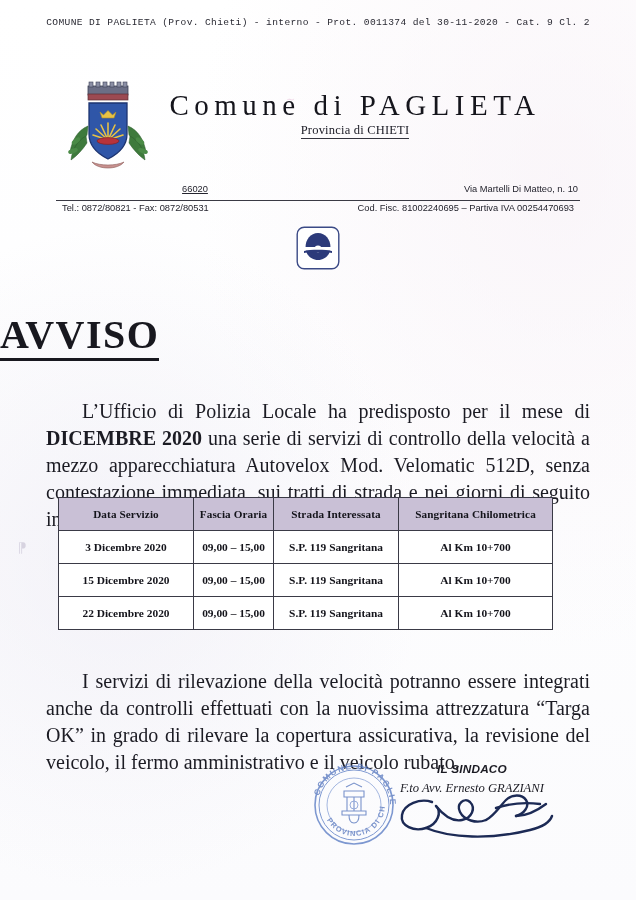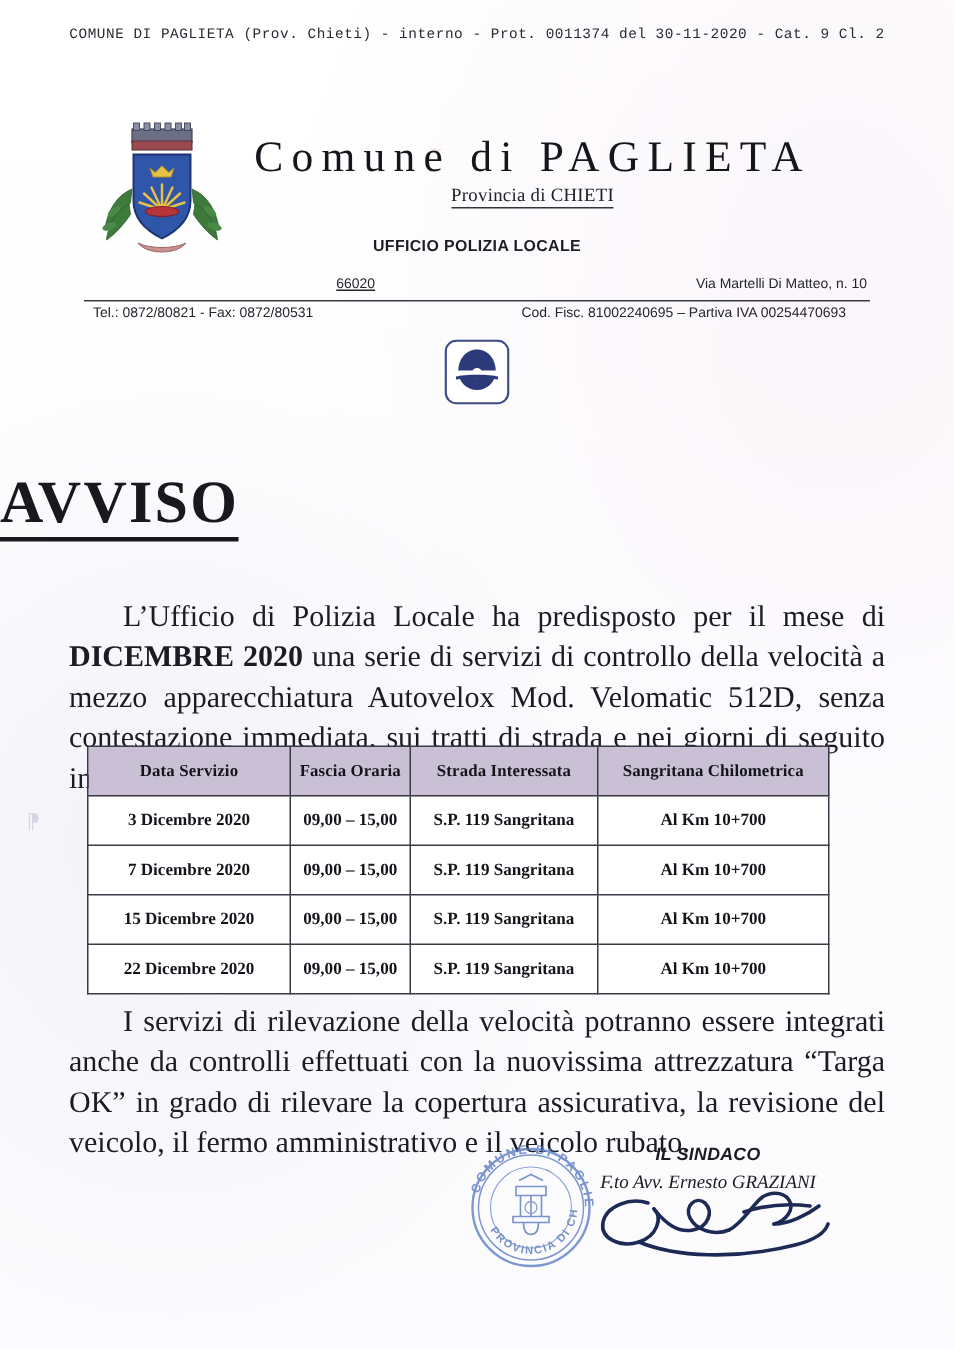--- a/index.html
+++ b/index.html
@@ -102,21 +102,21 @@
     height: 36px;
     font-family: "Liberation Sans", sans-serif;
     font-size: 9.3px;
     color: #24242e;
   }
   .cap {
     position: absolute;
     left: 140px;
     top: 0px;
     width: 110px;
-    text-align: right;
+    text-align: center;
     text-decoration: underline;
   }
   .address {
     position: absolute;
     right: 58px;
     top: 0px;
     text-align: right;
     white-space: nowrap;
   }
   .rule {
@@ -128,21 +128,21 @@
     background: #3a3a44;
   }
   .tel {
     position: absolute;
     left: 62px;
     top: 19px;
     white-space: nowrap;
   }
   .fisc {
     position: absolute;
-    right: 72px;
+    right: 62px;
     top: 19px;
     text-align: left;
     white-space: nowrap;
   }
 
   
   .badge-logo {
     position: absolute;
     top: 226px;
     left: 50%;
@@ -323,21 +323,20 @@
       </g>
 
       <path d="M30 84 C38 88 54 88 62 84 C56 92 36 92 30 84 Z" fill="#c8918f" stroke="#8d5f5d" stroke-width="0.6"></path>
     </svg>
 
     <div class="title-block">
       <div class="comune-title">Comune di PAGLIETA</div>
       <div class="provincia">Provincia di CHIETI</div>
     </div>
 
-    <div class="ufficio">UFFICIO POLIZIA LOCALE</div>
   </div>
 
   <div class="contact-zone">
     <div class="cap">66020</div>
     <div class="address">Via Martelli Di Matteo, n. 10</div>
     <div class="rule"></div>
     <div class="tel">Tel.: 0872/80821  -  Fax: 0872/80531</div>
     <div class="fisc">Cod. Fisc. 81002240695  –  Partiva IVA 00254470693</div>
   </div>
 
@@ -374,26 +373,20 @@
         </tr>
       </thead>
       <tbody>
         <tr>
           <td>3 Dicembre 2020</td>
           <td>09,00 – 15,00</td>
           <td>S.P. 119 Sangritana</td>
           <td>Al Km 10+700</td>
         </tr>
         <tr>
-          <td>7 Dicembre 2020</td>
-          <td>09,00 – 15,00</td>
-          <td>S.P. 119 Sangritana</td>
-          <td>Al Km 10+700</td>
-        </tr>
-        <tr>
           <td>15 Dicembre 2020</td>
           <td>09,00 – 15,00</td>
           <td>S.P. 119 Sangritana</td>
           <td>Al Km 10+700</td>
         </tr>
         <tr>
           <td>22 Dicembre 2020</td>
           <td>09,00 – 15,00</td>
           <td>S.P. 119 Sangritana</td>
           <td>Al Km 10+700</td>

